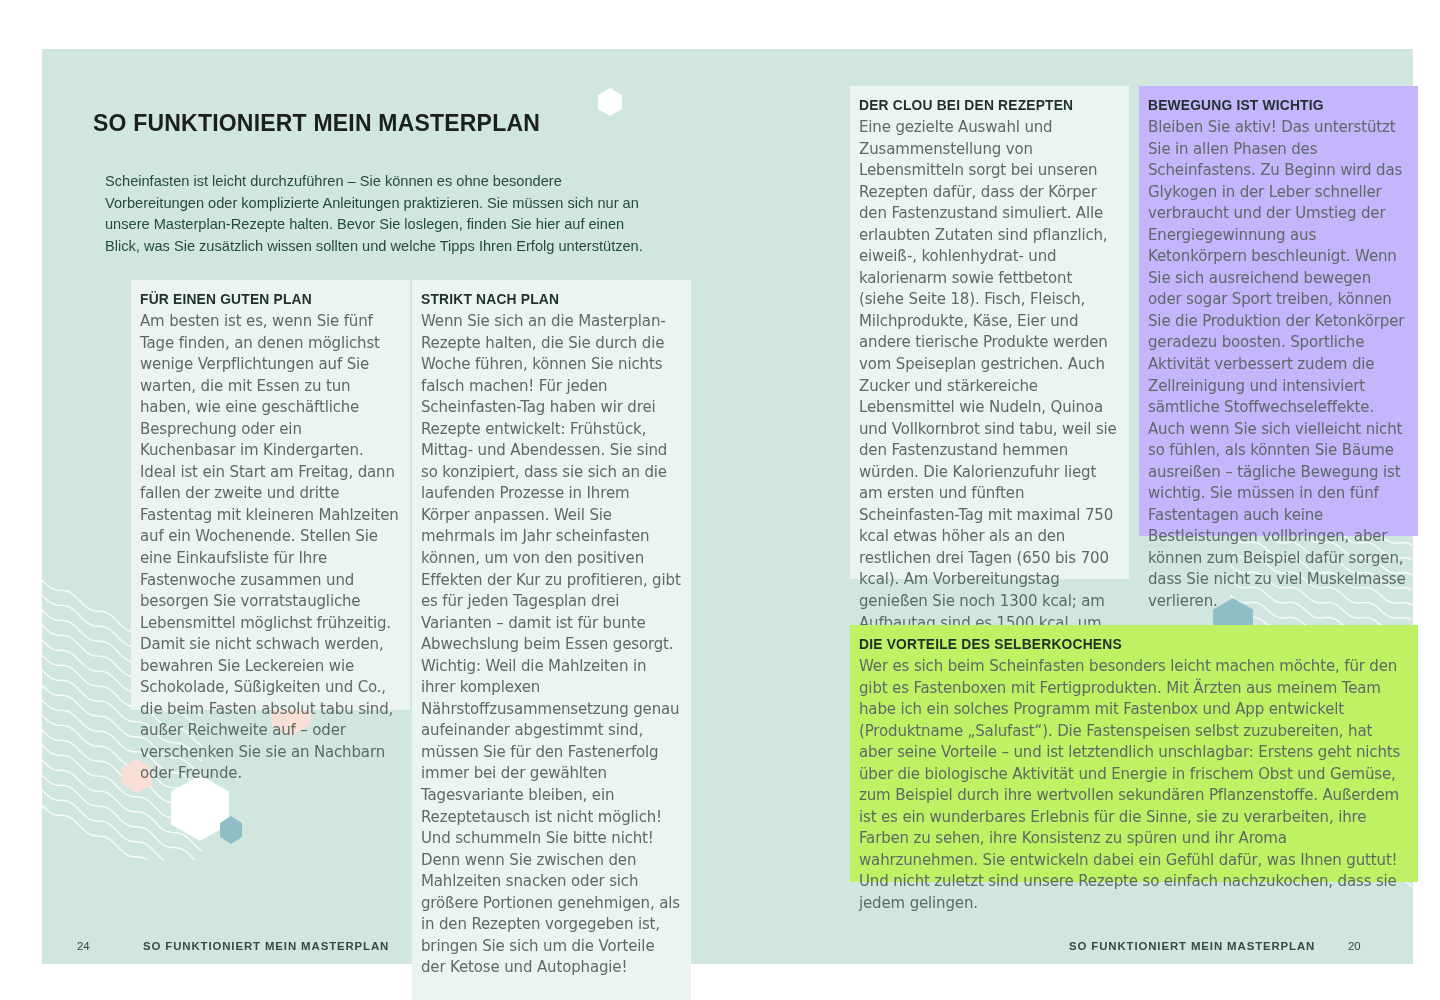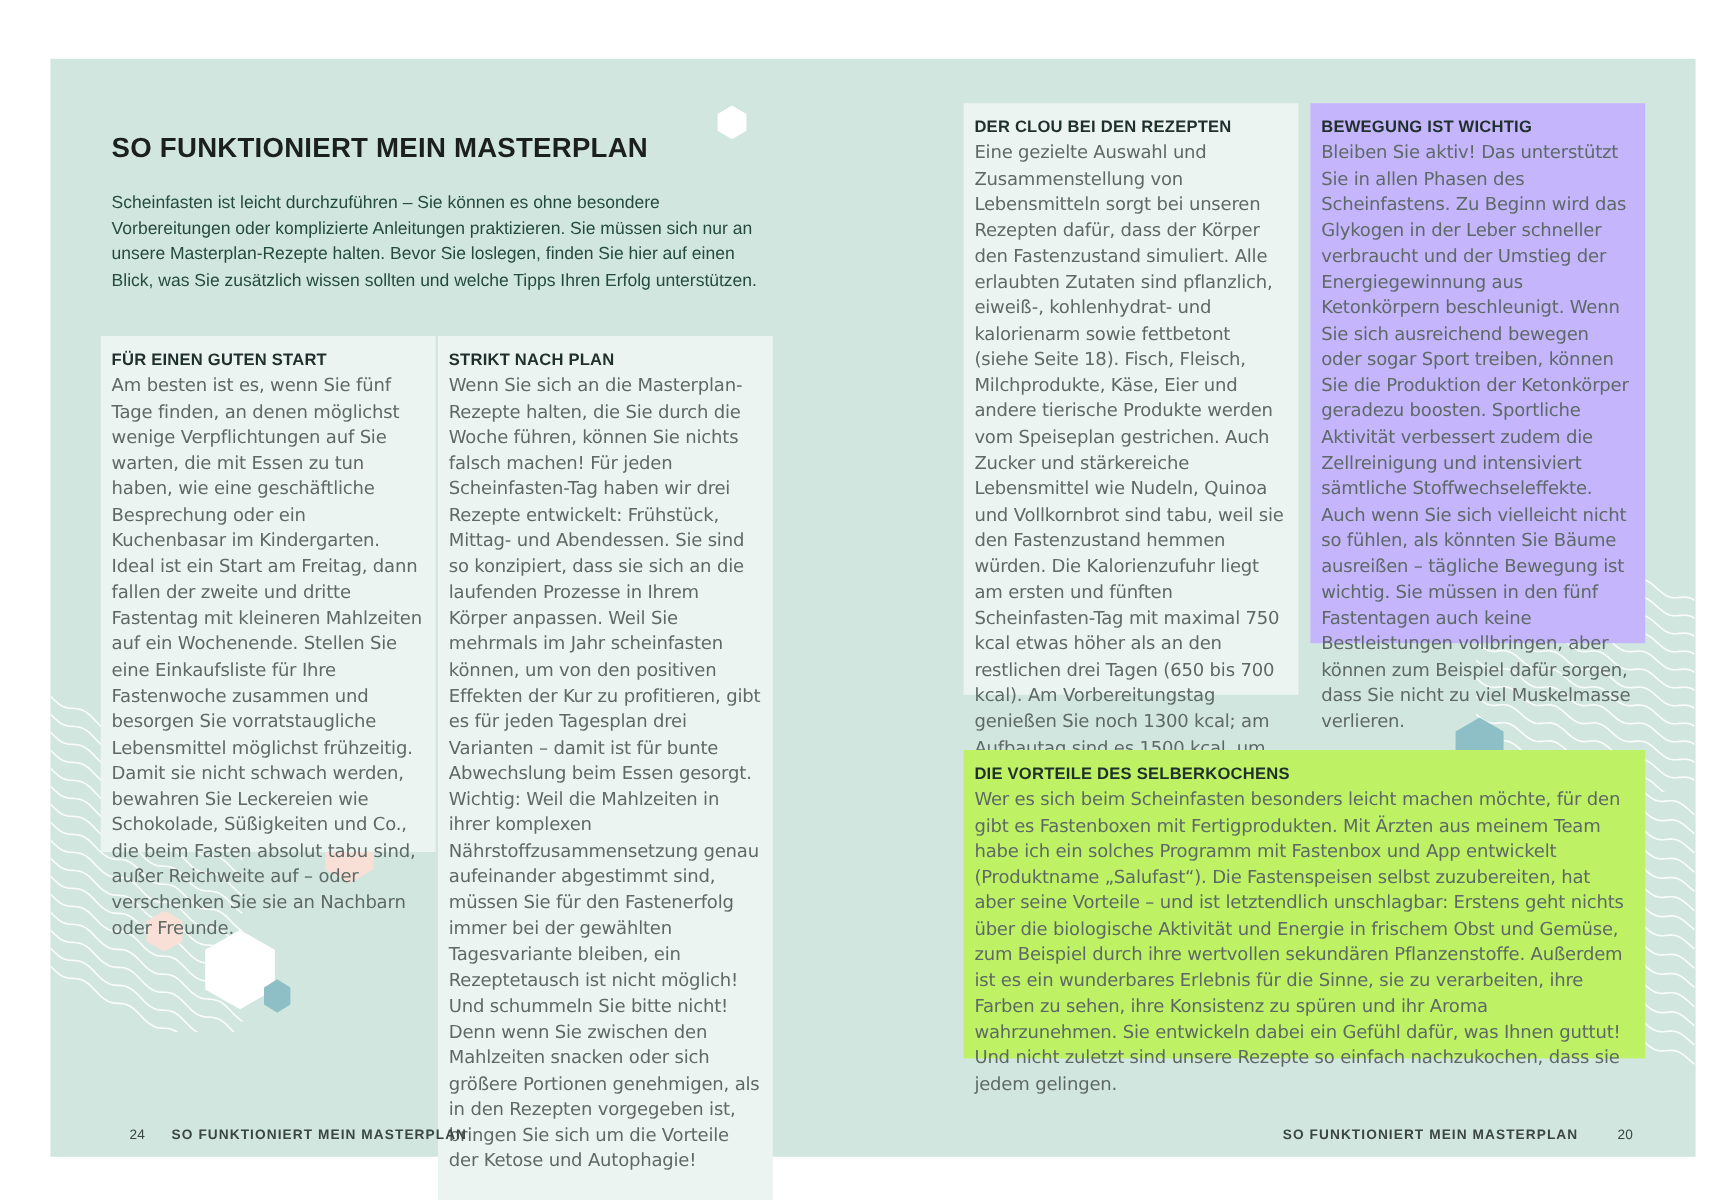--- a/index.html
+++ b/index.html
@@ -15,25 +15,26 @@
     .deco { position: absolute; }
     .waves { position: absolute; }
     .page-title {
       position: absolute; left: 93px; top: 110px;
       font-family: "Liberation Sans", sans-serif; font-weight: 700;
       font-size: 23px; letter-spacing: 0.2px; color: #1b1f1e; margin: 0;
     }
     .intro {
       position: absolute; left: 93px; top: 159px; width: 545px;
       font-family: "Liberation Sans", sans-serif;
-      font-size: 14.6px; line-height: 21.6px; color: #244a3d; margin: 0;
+      font-size: 14.6px; line-height: 21.6px; color: #244a3d; margin: 12px;
     }
     .box {
       position: absolute; background: #ebf4f1; box-sizing: border-box;
       padding: 10px 9px 10px 9px;
+      margin-left: 47px;
     }
     .box h3 {
       margin: 0 0 1px 0; font-family: "Liberation Sans", sans-serif;
       font-weight: 700; font-size: 13.8px; letter-spacing: 0.2px; color: #1f2f2b;
       line-height: 20px;
     }
     .box p {
       margin: 0; font-family: "DejaVu Sans", sans-serif;
       font-size: 15px; line-height: 21.55px; color: #5e6966;
       letter-spacing: -0.15px;
@@ -120,30 +121,30 @@
     <polygon class="hx" points="12,0 23,7 23,21 12,28 1,21 1,7" fill="#8fbfc6"></polygon>
   </svg>
 <svg class="deco" style="left:1212px; top:598px;" width="42" height="46">
     <polygon class="hx" points="21,0 41,11.5 41,34.5 21,46 1,34.5 1,11.5" fill="#8fbfc6"></polygon>
   </svg>
 
 <h1 class="page-title">SO FUNKTIONIERT MEIN MASTERPLAN</h1>
 <p class="intro">Scheinfasten ist leicht durchzuführen – Sie können es ohne besondere Vorbereitungen oder komplizierte Anleitungen praktizieren. Sie müssen sich nur an unsere Masterplan-Rezepte halten. Bevor Sie loslegen, finden Sie hier auf einen Blick, was Sie zusätzlich wissen sollten und welche Tipps Ihren Erfolg unterstützen.</p>
 
 <div class="box" style="left: 84px; top: 280px; width: 279px; height: 430px; background: rgb(235, 244, 241);">
-  <h3>FÜR EINEN GUTEN START</h3>
+  <h3>FÜR EINEN GUTEN PLAN</h3>
   <p>Am besten ist es, wenn Sie fünf Tage finden, an denen möglichst wenige Verpflichtungen auf Sie warten, die mit Essen zu tun haben, wie eine geschäftliche Besprechung oder ein Kuchenbasar im Kindergarten. Ideal ist ein Start am Freitag, dann fallen der zweite und dritte Fastentag mit kleineren Mahlzeiten auf ein Wochenende. Stellen Sie eine Einkaufsliste für Ihre Fastenwoche zusammen und besorgen Sie vorratstaugliche Lebensmittel möglichst frühzeitig. Damit sie nicht schwach werden, bewahren Sie Leckereien wie Schokolade, Süßigkeiten und Co., die beim Fasten absolut tabu sind, außer Reichweite auf – oder verschenken Sie sie an Nachbarn oder Freunde.</p>
 </div>
 
 <div class="box" style="left: 365px; top: 280px; width: 279px; height: 769px; background: rgb(235, 244, 241);">
   <h3>STRIKT NACH PLAN</h3>
   <p>Wenn Sie sich an die Masterplan-Rezepte halten, die Sie durch die Woche führen, können Sie nichts falsch machen! Für jeden Scheinfasten-Tag haben wir drei Rezepte entwickelt: Frühstück, Mittag- und Abendessen. Sie sind so konzipiert, dass sie sich an die laufenden Prozesse in Ihrem Körper anpassen. Weil Sie mehrmals im Jahr scheinfasten können, um von den positiven Effekten der Kur zu profitieren, gibt es für jeden Tagesplan drei Varianten – damit ist für bunte Abwechslung beim Essen gesorgt. Wichtig: Weil die Mahlzeiten in ihrer komplexen Nährstoffzusammensetzung genau aufeinander abgestimmt sind, müssen Sie für den Fastenerfolg immer bei der gewählten Tagesvariante bleiben, ein Rezeptetausch ist nicht möglich! Und schummeln Sie bitte nicht! Denn wenn Sie zwischen den Mahlzeiten snacken oder sich größere Portionen genehmigen, als in den Rezepten vorgegeben ist, bringen Sie sich um die Vorteile der Ketose und Autophagie!</p>
 </div>
 
-<span class="footnum" style="left:108px;">24</span>
+<span class="footnum" style="left:77px;">24</span>
 <span class="footer" style="left:143px;">SO FUNKTIONIERT MEIN MASTERPLAN</span>
 
 <div class="box" style="left: 803px; top: 86px; width: 279px; height: 493px; background: rgb(235, 244, 241);">
   <h3>DER CLOU BEI DEN REZEPTEN</h3>
   <p>Eine gezielte Auswahl und Zusammenstellung von Lebensmitteln sorgt bei unseren Rezepten dafür, dass der Körper den Fastenzustand simuliert. Alle erlaubten Zutaten sind pflanzlich, eiweiß-, kohlenhydrat- und kalorienarm sowie fettbetont (siehe Seite 18). Fisch, Fleisch, Milchprodukte, Käse, Eier und andere tierische Produkte werden vom Speiseplan gestrichen. Auch Zucker und stärkereiche Lebensmittel wie Nudeln, Quinoa und Vollkornbrot sind tabu, weil sie den Fastenzustand hemmen würden. Die Kalorienzufuhr liegt am ersten und fünften Scheinfasten-Tag mit maximal 750 kcal etwas höher als an den restlichen drei Tagen (650 bis 700 kcal). Am Vorbereitungstag genießen Sie noch 1300 kcal; am Aufbautag sind es 1500 kcal, um die Verdauung nicht zu überforden.</p>
 </div>
 
 <div class="box" style="left: 1092px; top: 86px; width: 279px; height: 450px; background: #c4b5fd;">
   <h3>BEWEGUNG IST WICHTIG</h3>
   <p>Bleiben Sie aktiv! Das unterstützt Sie in allen Phasen des Scheinfastens. Zu Beginn wird das Glykogen in der Leber schneller verbraucht und der Umstieg der Energiegewinnung aus Ketonkörpern beschleunigt. Wenn Sie sich ausreichend bewegen oder sogar Sport treiben, können Sie die Produktion der Ketonkörper geradezu boosten. Sportliche Aktivität verbessert zudem die Zellreinigung und intensiviert sämtliche Stoffwechseleffekte. Auch wenn Sie sich vielleicht nicht so fühlen, als könnten Sie Bäume ausreißen – tägliche Bewegung ist wichtig. Sie müssen in den fünf Fastentagen auch keine Bestleistungen vollbringen, aber können zum Beispiel dafür sorgen, dass Sie nicht zu viel Muskelmasse verlieren.</p>

